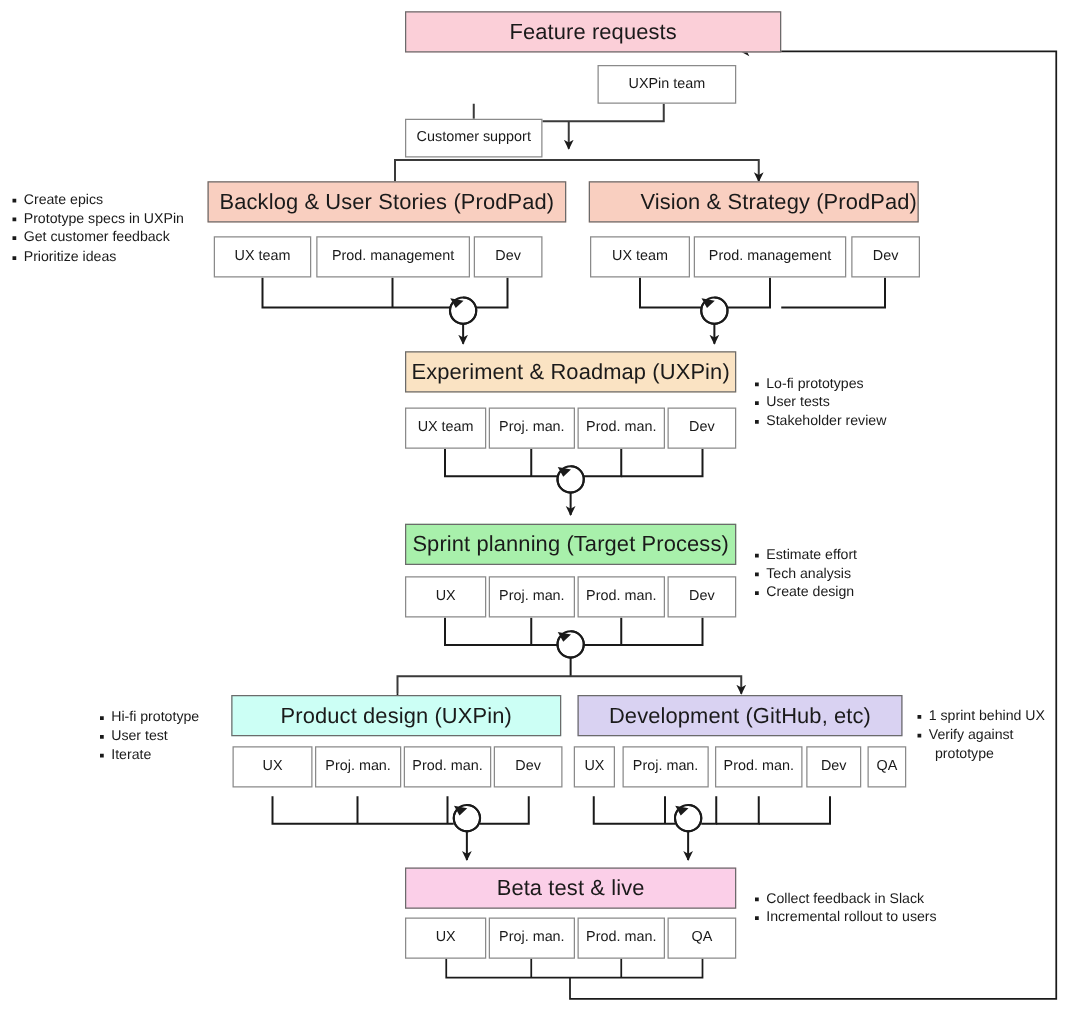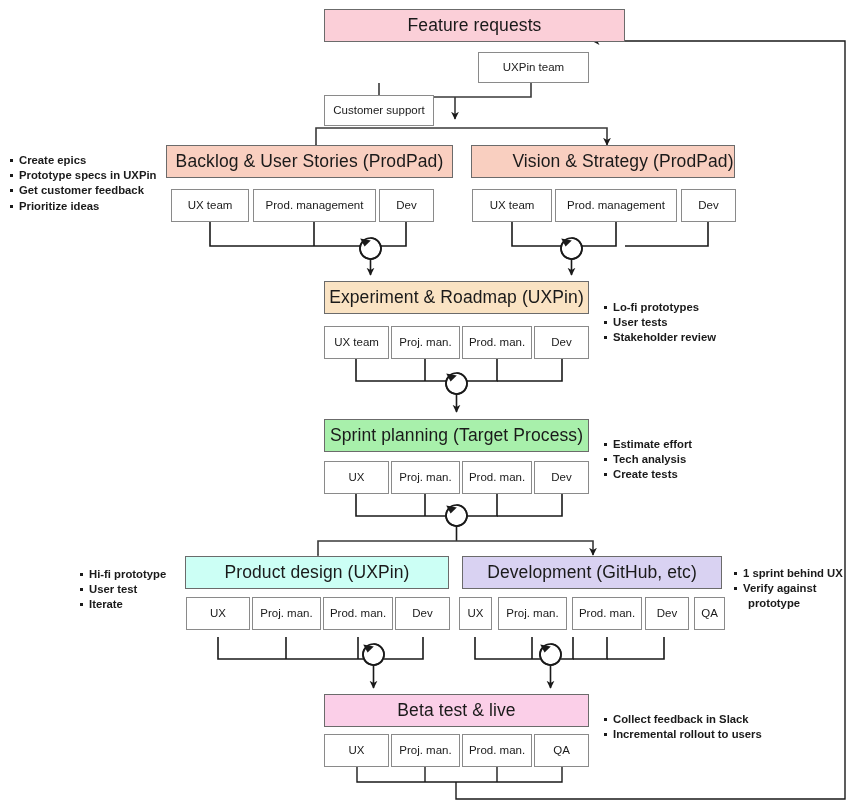--- a/index.html
+++ b/index.html
@@ -61,21 +61,20 @@
   }
   .note ul {
     margin: 0;
     padding: 0;
     list-style: none;
   }
   .note li {
     position: relative;
     padding-left: 9px;
     white-space: nowrap;
-    font-weight: bold;
   }
   .note li::before {
     content: "";
     position: absolute;
     left: 0;
     top: 6px;
     width: 3px;
     height: 3px;
     background: #1a1a1a;
   }
@@ -273,21 +272,21 @@
     <span>Prod. man.</span>
   </div>
   <div class="node role-node" style="left:534px; top:461px; width:55px; height:33px;">
     <span>Dev</span>
   </div>
 
   <div class="note" style="left:604px; top:437px;">
     <ul>
       <li>Estimate effort</li>
       <li>Tech analysis</li>
-      <li>Create tests</li>
+      <li>Create design</li>
     </ul>
   </div>
 
   <div class="node header-node" style="left:185px; top:556px; width:264px; height:33px; background:#ccfff5;">
     <span>Product design (UXPin)</span>
   </div>
   <div class="node role-node" style="left:186px; top:597px; width:64px; height:33px;">
     <span>UX</span>
   </div>
   <div class="node role-node" style="left:252px; top:597px; width:69px; height:33px;">

